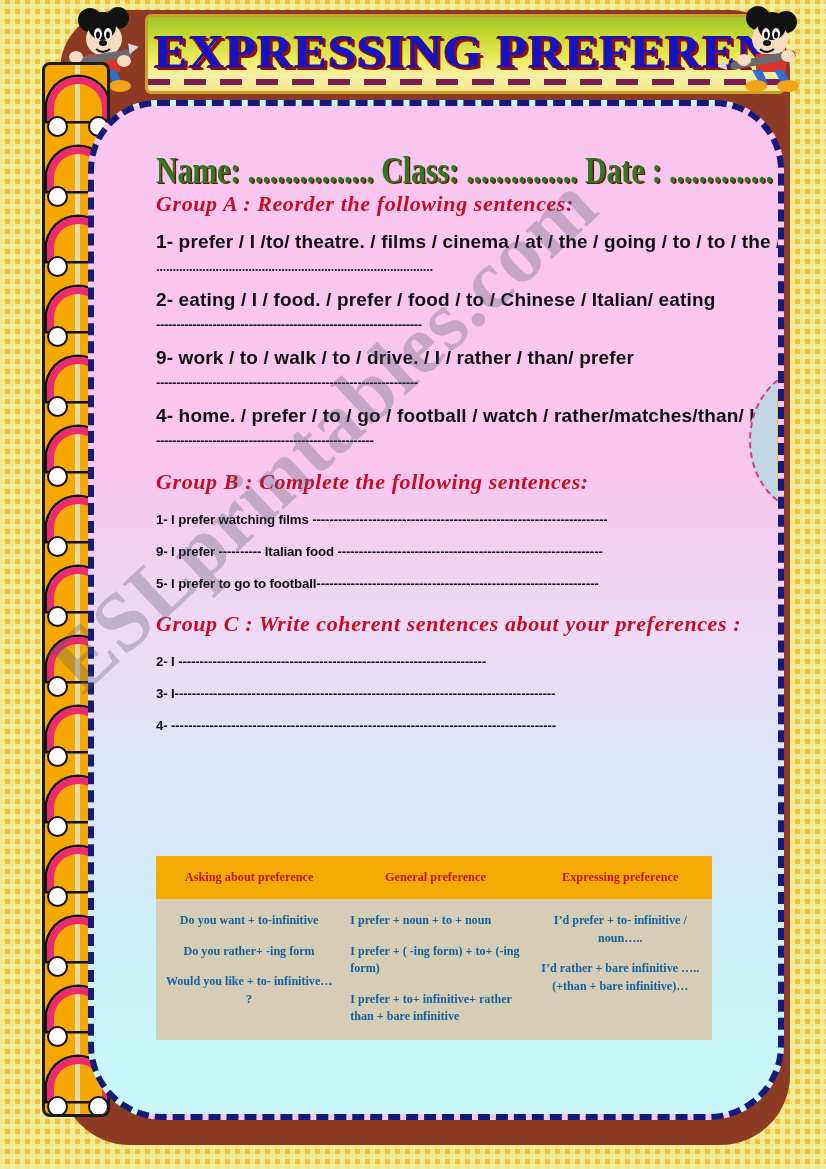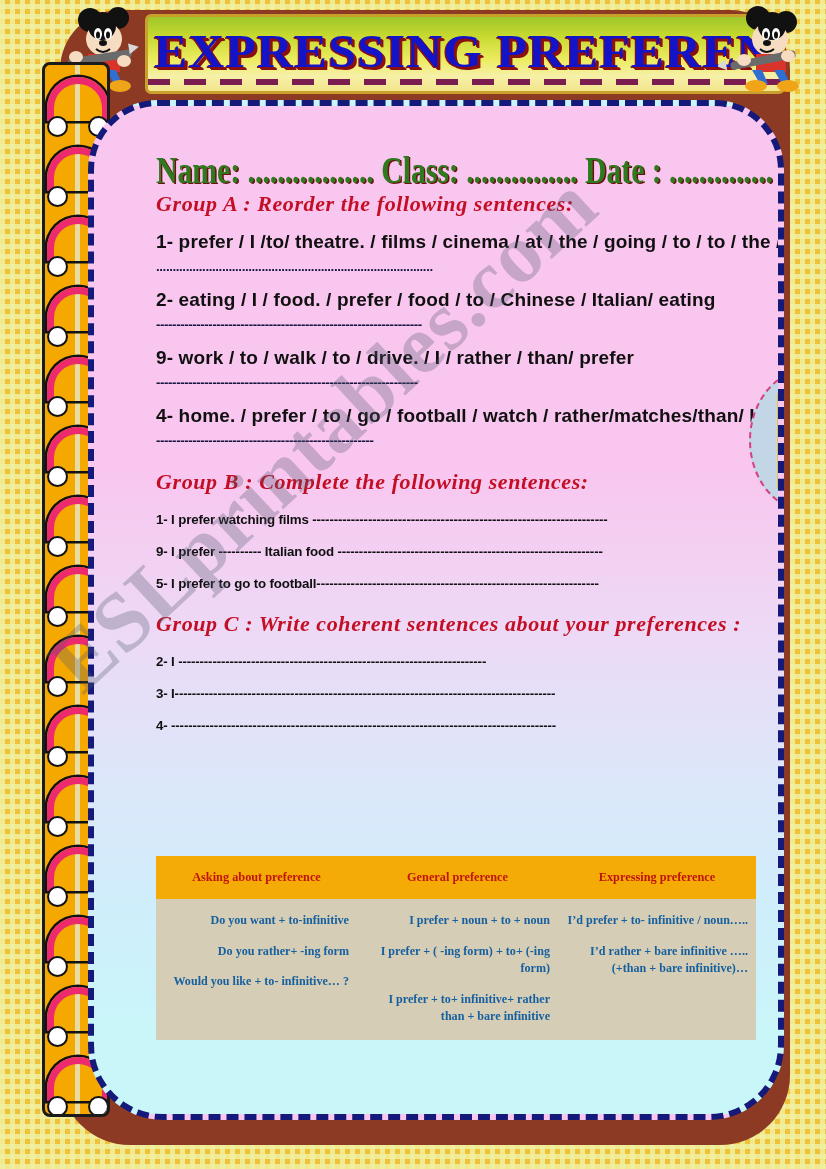--- a/index.html
+++ b/index.html
@@ -210,21 +210,21 @@
     gap: 1px;
     padding: 2px;
   }
   .food-cell { border-radius: 50%; }
 
   
   #ref-table {
     position: absolute;
     left: 62px;
     top: 750px;
-    width: 600px;
+    width: 556px;
     border-collapse: collapse;
   }
   #ref-table thead th {
     background: #f5ab05;
     color: #c0150f;
     font-family: "Liberation Serif", serif;
     font-weight: bold;
     font-size: 12.3px;
     padding: 14px 4px;
     text-align: center;
@@ -235,22 +235,22 @@
     color: #17609e;
     font-family: "Liberation Serif", serif;
     font-weight: bold;
     font-size: 12.1px;
     line-height: 1.45;
     padding: 13px 8px 14px 8px;
     vertical-align: top;
   }
   .tcell p { margin-bottom: 13px; }
   .tcell p:last-child { margin-bottom: 0; }
-  .ta-center { text-align: right; }
-  .ta-left   { text-align: right; }
+  .ta-center { text-align: center; }
+  .ta-left   { text-align: left; }
 
   
   #watermark {
     position: absolute;
     left: 0; top: 0;
     width: 826px; height: 1169px;
     pointer-events: none;
     z-index: 40;
   }
   #watermark span {

